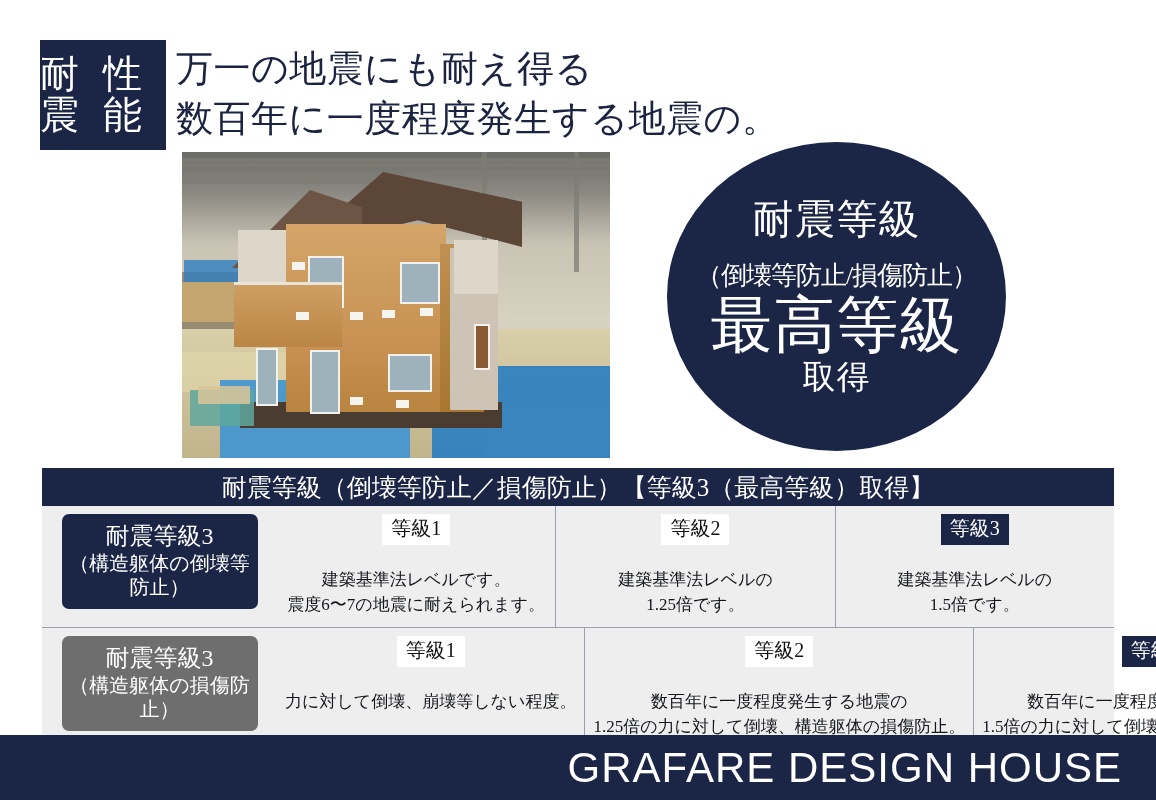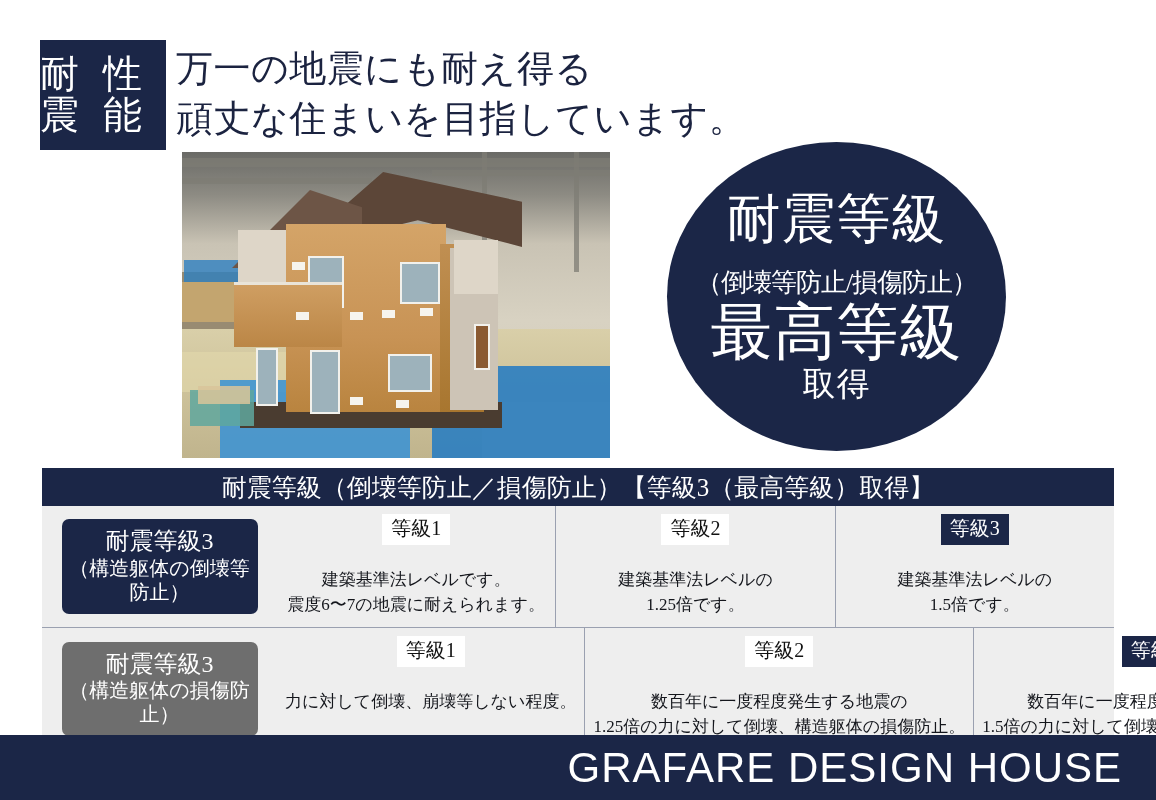--- a/index.html
+++ b/index.html
@@ -147,21 +147,21 @@
     border-radius: 50%;
     background: #1b2647;
     color: #ffffff;
     display: flex;
     flex-direction: column;
     align-items: center;
     justify-content: center;
     text-align: center;
     line-height: 1.05;
   }
-  .seal .l1 { font-size: 54px; letter-spacing: 1px; margin-bottom: 21px; }
+  .seal .l1 { font-size: 41px; letter-spacing: 1px; margin-bottom: 21px; }
   .seal .l2 { font-size: 26px; letter-spacing: -1px; margin-bottom: 2px; }
   .seal .l3 { font-size: 62px; letter-spacing: 1px; margin: 2px 0 0; }
   .seal .l4 { font-size: 33px; letter-spacing: 1px; margin-top: 2px; }
 
   
   .table-wrap {
     position: absolute;
     left: 42px;
     top: 468px;
     width: 1072px;
@@ -183,21 +183,21 @@
     display: flex;
     align-items: stretch;
     min-height: 100px;
     border-bottom: 1px solid #9aa0b0;
   }
   .trow:last-child { border-bottom: 1px solid #b9bdc7; }
   .cell-label {
     width: 235px;
     flex: 0 0 235px;
     display: flex;
-    align-items: center;
+    align-items: flex-start;
     justify-content: center;
     padding: 8px 6px;
     box-sizing: border-box;
   }
   .pill {
     width: 192px;
     border-radius: 7px;
     color: #ffffff;
     text-align: center;
     padding: 8px 2px 10px;
@@ -260,21 +260,21 @@
 </head>
 <body>
 
 <div class="badge-eyebrow">
   <span>耐震</span>
   <span>性能</span>
 </div>
 
 <div class="headline">
   <span class="line">万一の地震にも耐え得る</span>
-  <span class="line">頑丈な住まいを目指しています。</span>
+  <span class="line">数百年に一度程度発生する地震の。</span>
 </div>
 
 <div class="photo">
   <div class="sky-hall"></div>
   <div class="hall-beam" style="left:0;top:6px;width:428px;height:9px;"></div>
   <div class="hall-beam" style="left:0;top:26px;width:190px;height:6px;"></div>
   <div class="hall-beam" style="left:250px;top:18px;width:178px;height:6px;"></div>
   <div class="hall-beam" style="left:300px;top:0;width:5px;height:95px;"></div>
   <div class="hall-beam" style="left:392px;top:0;width:5px;height:120px;"></div>
   <div class="clutter" style="left:0;top:120px;width:72px;height:66px;background:#8d7f64;"></div>

